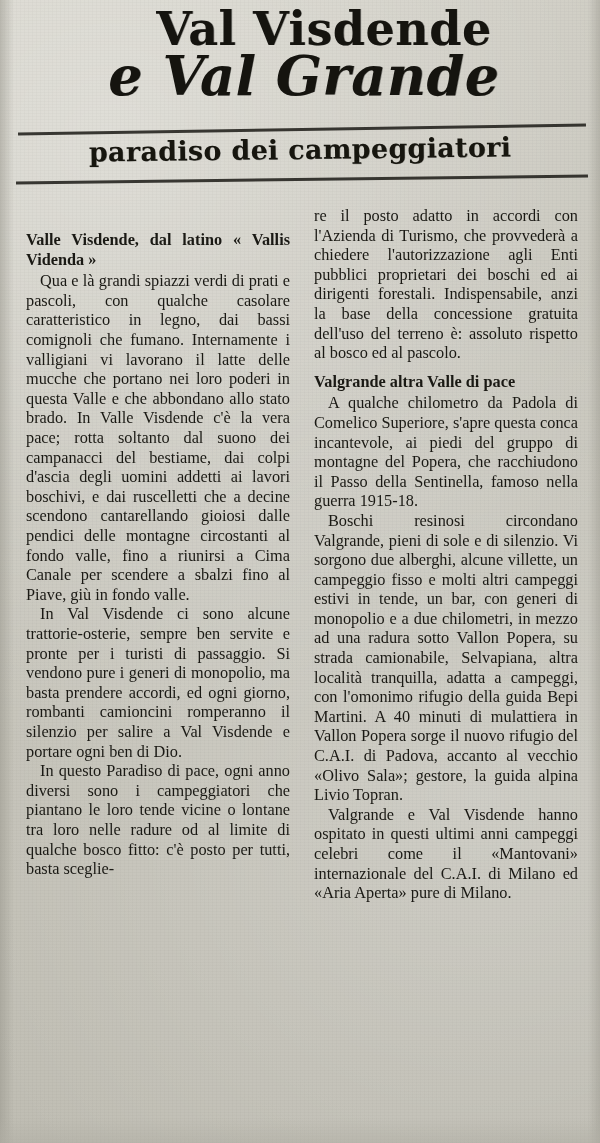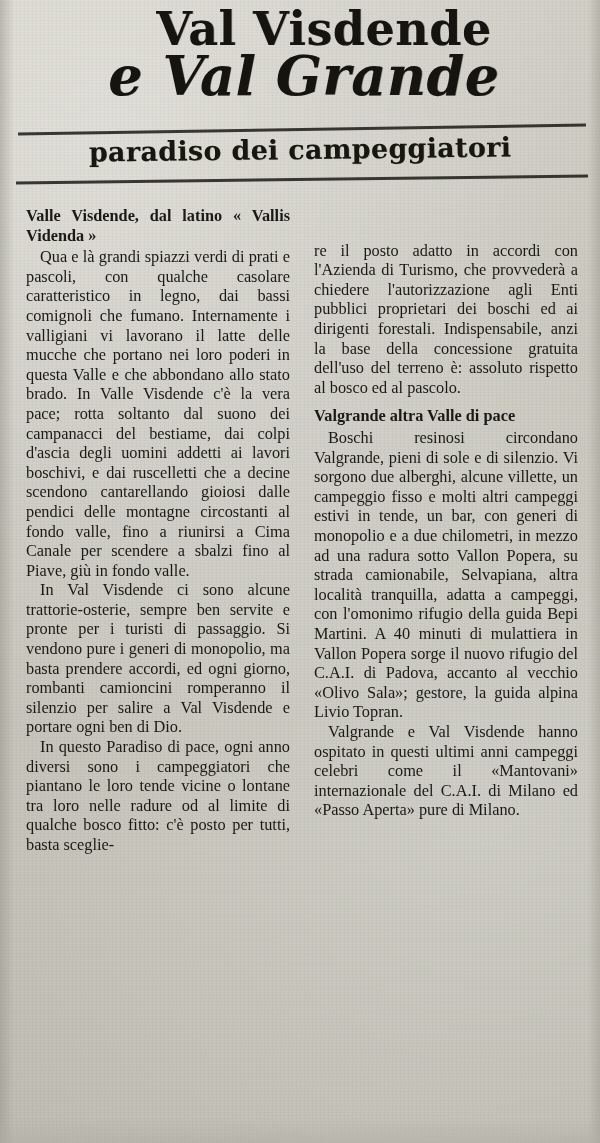--- a/index.html
+++ b/index.html
@@ -186,22 +186,23 @@
     <div class="col">
       <p class="lead">Valle Visdende, dal latino « Vallis Videnda »</p>
       <p>Qua e là grandi spiazzi verdi di prati e pascoli, con qualche casolare caratteristico in legno, dai bassi comignoli che fumano. Internamente i valligiani vi lavorano il latte delle mucche che portano nei loro poderi in questa Valle e che abbondano allo stato brado. In Valle Visdende c'è la vera pace; rotta soltanto dal suono dei campanacci del bestiame, dai colpi d'ascia degli uomini addetti ai lavori boschivi, e dai ruscelletti che a decine scendono cantarellando gioiosi dalle pendici delle montagne circostanti al fondo valle, fino a riunirsi a Cima Canale per scendere a sbalzi fino al Piave, giù in fondo valle.</p>
       <p>In Val Visdende ci sono alcune trattorie-osterie, sempre ben servite e pronte per i turisti di passaggio. Si vendono pure i generi di monopolio, ma basta prendere accordi, ed ogni giorno, rombanti camioncini romperanno il silenzio per salire a Val Visdende e portare ogni ben di Dio.</p>
       <p>In questo Paradiso di pace, ogni anno diversi sono i campeggiatori che piantano le loro tende vicine o lontane tra loro nelle radure od al limite di qualche bosco fitto: c'è posto per tutti, basta sceglie-</p>
     </div>
 
     <div class="col">
       <p class="noindent">re il posto adatto in accordi con l'Azienda di Turismo, che provvederà a chiedere l'autorizzazione agli Enti pubblici proprietari dei boschi ed ai dirigenti forestali. Indispensabile, anzi la base della concessione gratuita dell'uso del terreno è: assoluto rispetto al bosco ed al pascolo.</p>
       <p class="sechead">Valgrande altra Valle di pace</p>
+      <p>A qualche chilometro da Padola di Comelico Superiore, s'apre questa conca incantevole, ai piedi del gruppo di montagne del Popera, che racchiudono il Passo della Sentinella, famoso nella guerra 1915-18.</p>
       <p>Boschi resinosi circondano Valgrande, pieni di sole e di silenzio. Vi sorgono due alberghi, alcune villette, un campeggio fisso e molti altri campeggi estivi in tende, un bar, con generi di monopolio e a due chilometri, in mezzo ad una radura sotto Vallon Popera, su strada camionabile, Selvapiana, altra località tranquilla, adatta a campeggi, con l'omonimo rifugio della guida Bepi Martini. A 40 minuti di mulattiera in Vallon Popera sorge il nuovo rifugio del C.A.I. di Padova, accanto al vecchio «Olivo Sala»; gestore, la guida alpina Livio Topran.</p>
-      <p>Valgrande e Val Visdende hanno ospitato in questi ultimi anni campeggi celebri come il «Mantovani» internazionale del C.A.I. di Milano ed «Passo Aperta» pure di Milano.</p>
+      <p>Valgrande e Val Visdende hanno ospitato in questi ultimi anni campeggi celebri come il «Mantovani» internazionale del C.A.I. di Milano ed «Aria Aperta» pure di Milano.</p>
     </div>
 
   </div>
 
   <div class="grain"></div>
   <div class="edge-left"></div>
   <div class="edge-right"></div>
   <div class="fade-bottom"></div>
 
 </div>

